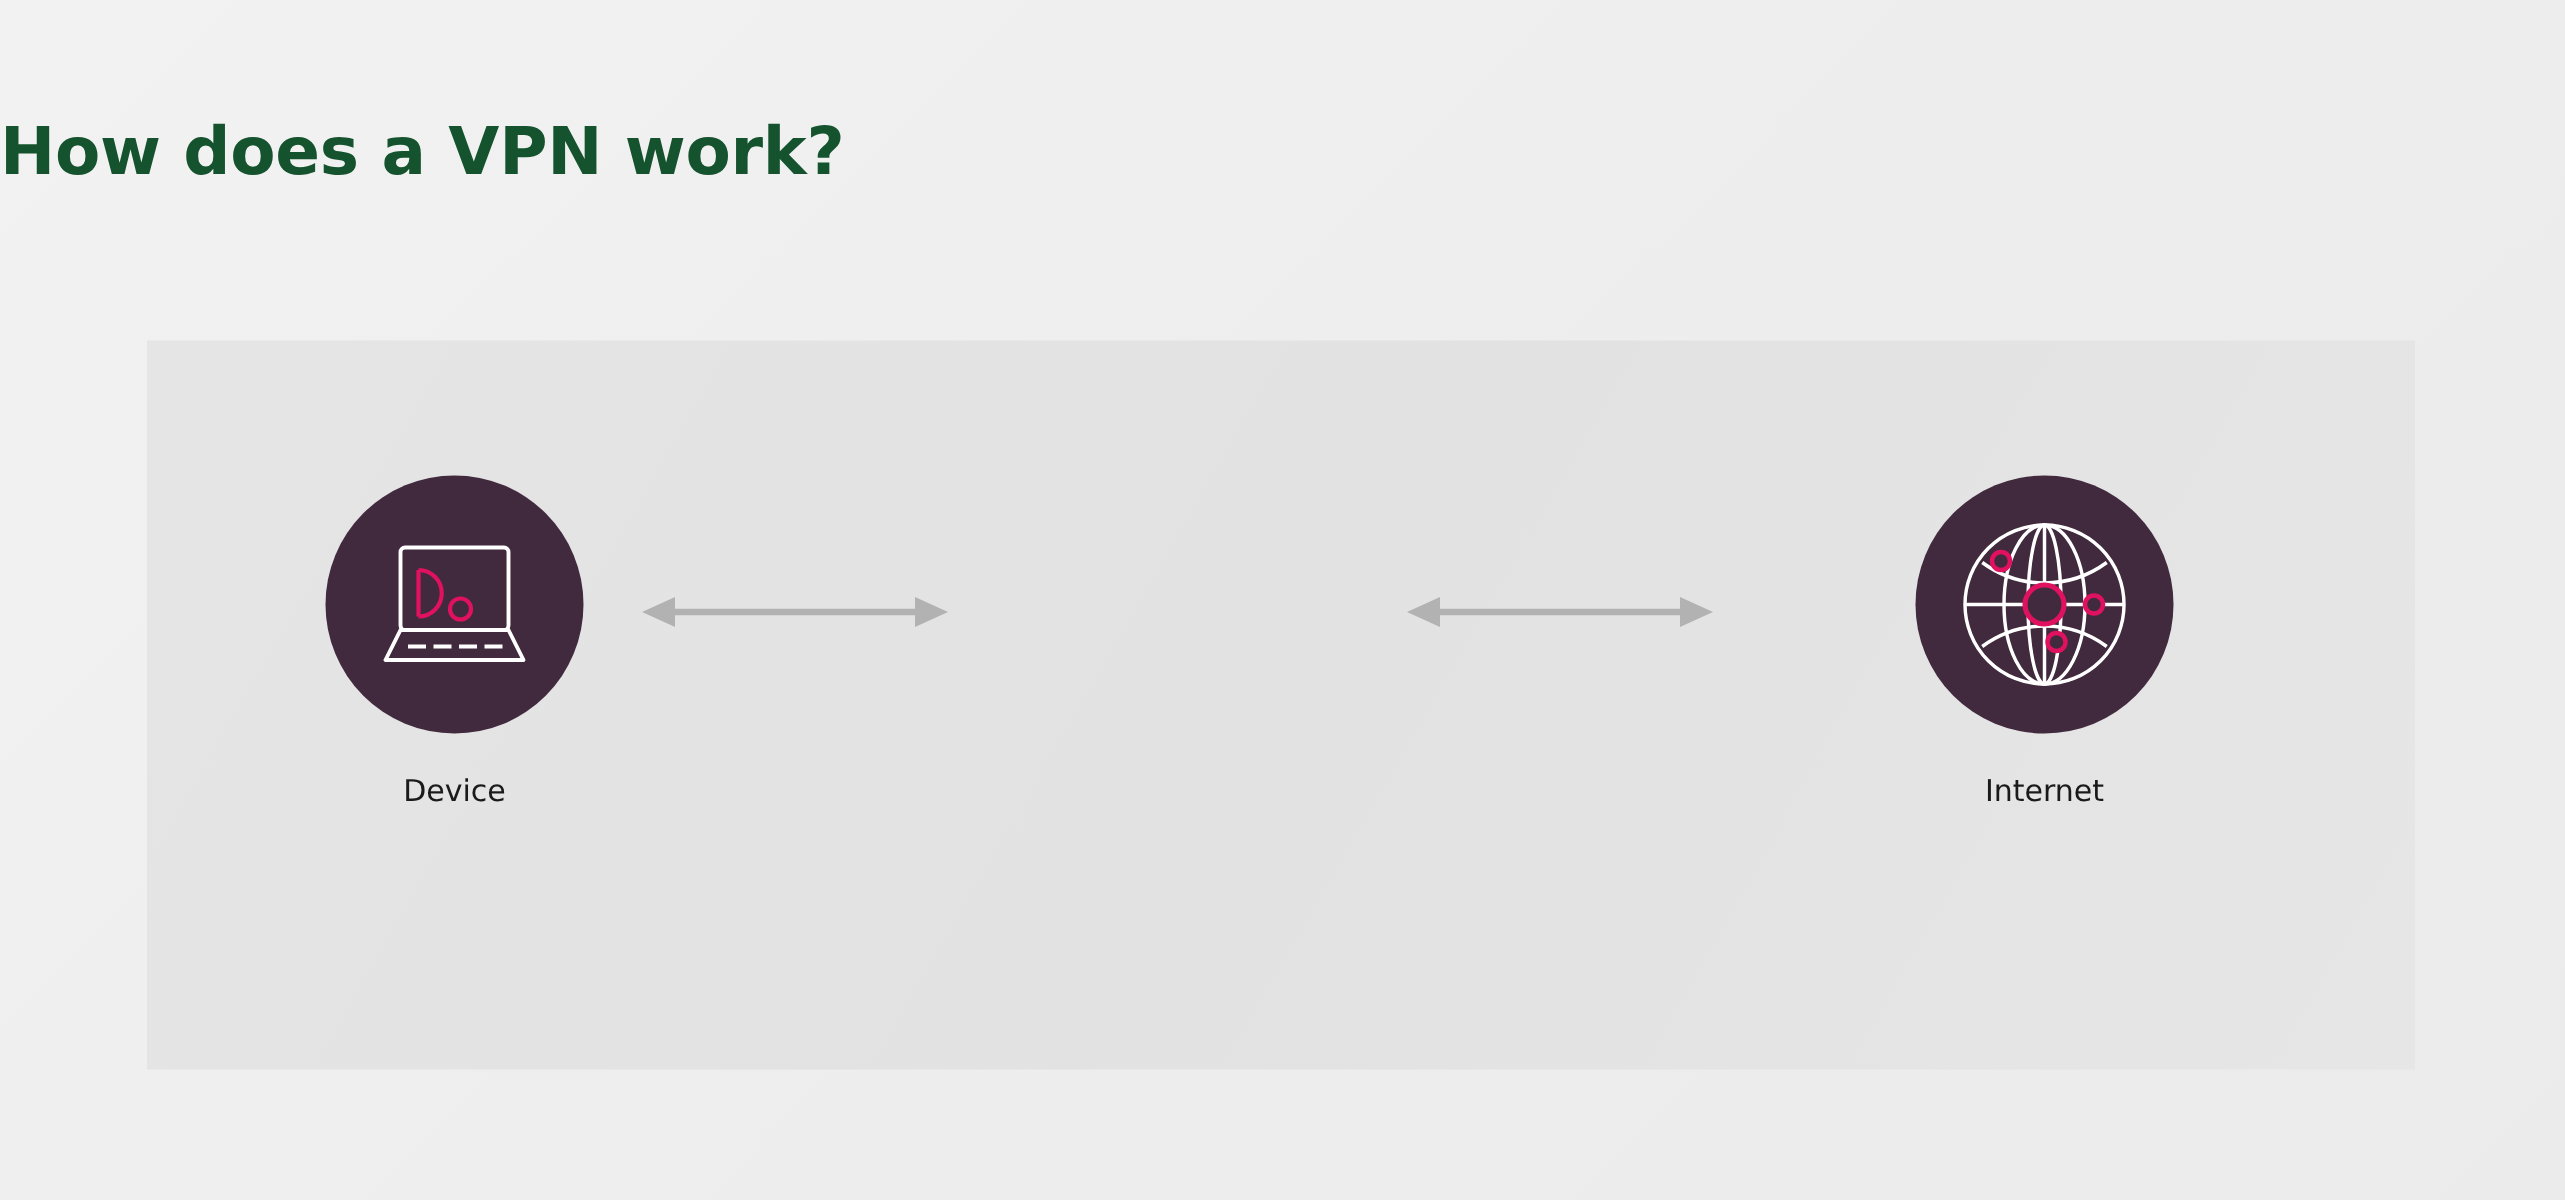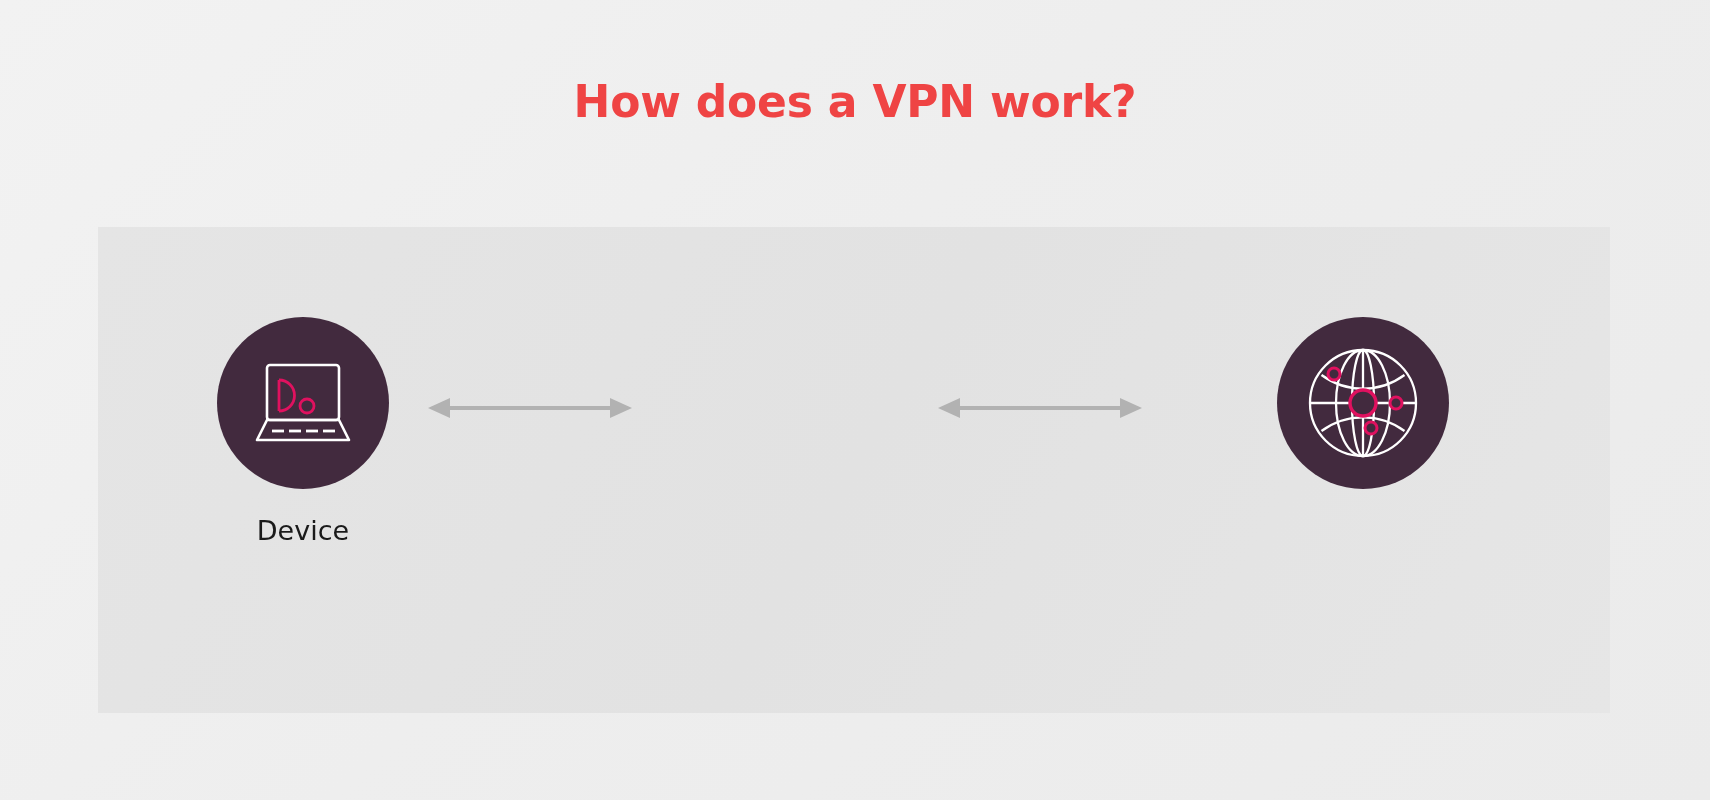--- a/index.html
+++ b/index.html
@@ -16,26 +16,25 @@
   }
   #stage {
     position: absolute;
     inset: 0;
   }
   .title {
     position: absolute;
     top: 76px;
     left: 0;
     width: 1710px;
-    text-align: center;
     font-family: "DejaVu Sans", sans-serif;
     font-size: 44px;
     font-weight: 700;
     letter-spacing: -0.2px;
-    color: #ef4444;
+    color: #14532d;
     white-space: nowrap;
   }
   .panel {
     position: absolute;
     left: 98px;
     top: 227px;
     width: 1512px;
     height: 486px;
     background: linear-gradient(120deg, #e5e5e5 0%, #e2e2e2 50%, #e6e6e6 100%);
   }
@@ -64,21 +63,21 @@
     background: #422a3e;
     display: flex;
     align-items: center;
     justify-content: center;
   }
   .disc svg { display: block; }
 
   .node-label {
     margin-top: 26px;
     font-family: "DejaVu Sans", sans-serif;
-    font-size: 27px;
+    font-size: 20px;
     font-weight: 400;
     color: #1a1a1a;
     white-space: nowrap;
   }
 
   .arrow {
     position: absolute;
     top: 166px;
     height: 30px;
   }
@@ -137,20 +136,21 @@
             <path d="M 16.5 30 A 70 70 0 0 0 99.5 30"></path>
             <path d="M 16.5 86 A 70 70 0 0 1 99.5 86"></path>
           </g>
 
           <circle cx="58" cy="58" r="13" fill="#422a3e" stroke="#e0115f" stroke-width="3.4"></circle>
           <circle cx="29" cy="29" r="6" fill="#422a3e" stroke="#e0115f" stroke-width="3"></circle>
           <circle cx="91" cy="58" r="6" fill="#422a3e" stroke="#e0115f" stroke-width="3"></circle>
           <circle cx="66" cy="83" r="6" fill="#422a3e" stroke="#e0115f" stroke-width="3"></circle>
         </svg>
       </div>
+      <div class="node-label">Internet</div>
     </div>
 
     <div class="arrow a1">
       <svg width="204" height="30" viewBox="0 0 204 30">
         <line x1="18" y1="15" x2="186" y2="15" stroke="#b2b2b2" stroke-width="4.2"></line>
         <polygon points="0,15 22,5 22,25" fill="#b2b2b2"></polygon>
         <polygon points="204,15 182,5 182,25" fill="#b2b2b2"></polygon>
       </svg>
     </div>
 

